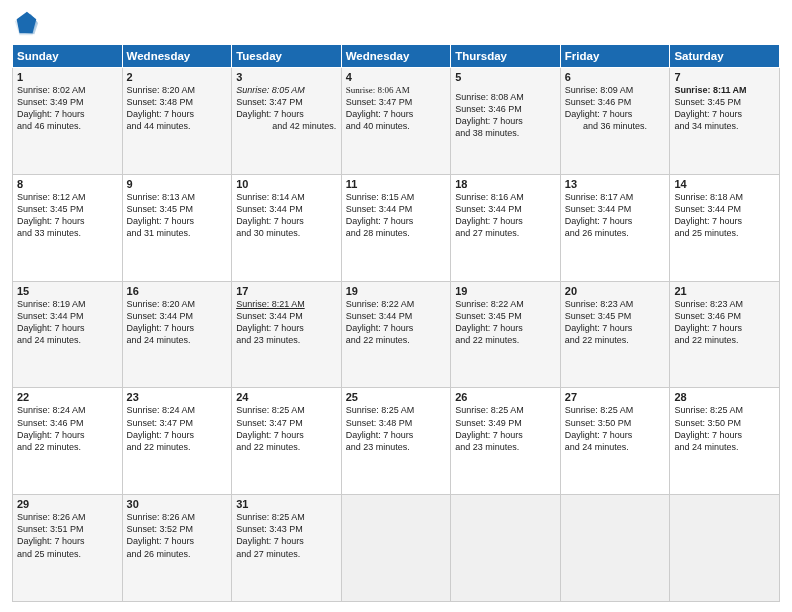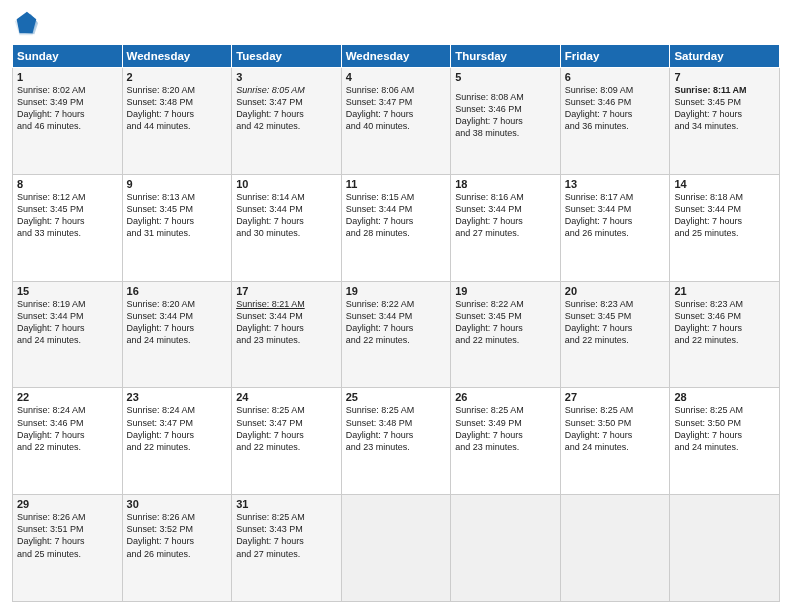--- a/index.html
+++ b/index.html
@@ -147,42 +147,42 @@
             <span style="display: block; line-height: 1.35;">Sunrise: 8:20 AM</span>
             <span style="display: block; line-height: 1.35;">Sunset: 3:48 PM</span>
             <span style="display: block; line-height: 1.35;">Daylight: 7 hours</span>
             <span style="display: block; line-height: 1.35;">and 44 minutes.</span>
           </td>
           <td>
             <span class="day-num">3</span>
             <span style="display: block; line-height: 1.35; font-style: italic;">Sunrise: 8:05 AM</span>
             <span style="display: block; line-height: 1.35;">Sunset: 3:47 PM</span>
             <span style="display: block; line-height: 1.35;">Daylight: 7 hours</span>
-            <span style="display: block; line-height: 1.35;">and 42 minutes.</span>
+            <span style="display: block; line-height: 1.35; margin-left: 36px;">and 42 minutes.</span>
           </td>
           <td>
             <span class="day-num">4</span>
-            <span style="display: block; line-height: 1.35;">Sunrise: 8:06 AM</span>
+            <span style="display: block; line-height: 1.35; font-family: Liberation Serif, serif;">Sunrise: 8:06 AM</span>
             <span style="display: block; line-height: 1.35;">Sunset: 3:47 PM</span>
             <span style="display: block; line-height: 1.35;">Daylight: 7 hours</span>
             <span style="display: block; line-height: 1.35;">and 40 minutes.</span>
           </td>
           <td>
             <span class="day-num">5</span>
             <span style="display: block; line-height: 1.35; margin-top: 8px;">Sunrise: 8:08 AM</span>
             <span style="display: block; line-height: 1.35;">Sunset: 3:46 PM</span>
             <span style="display: block; line-height: 1.35;">Daylight: 7 hours</span>
             <span style="display: block; line-height: 1.35;">and 38 minutes.</span>
           </td>
           <td>
             <span class="day-num">6</span>
             <span style="display: block; line-height: 1.35;">Sunrise: 8:09 AM</span>
             <span style="display: block; line-height: 1.35;">Sunset: 3:46 PM</span>
             <span style="display: block; line-height: 1.35;">Daylight: 7 hours</span>
-            <span style="display: block; line-height: 1.35;">and 36 minutes.</span>
+            <span style="display: block; line-height: 1.35; text-align: center;">and 36 minutes.</span>
           </td>
           <td>
             <span class="day-num">7</span>
             <span style="display: block; line-height: 1.35; font-weight: bold;">Sunrise: 8:11 AM</span>
             <span style="display: block; line-height: 1.35;">Sunset: 3:45 PM</span>
             <span style="display: block; line-height: 1.35;">Daylight: 7 hours</span>
             <span style="display: block; line-height: 1.35;">and 34 minutes.</span>
           </td>
         </tr>
         <tr>

